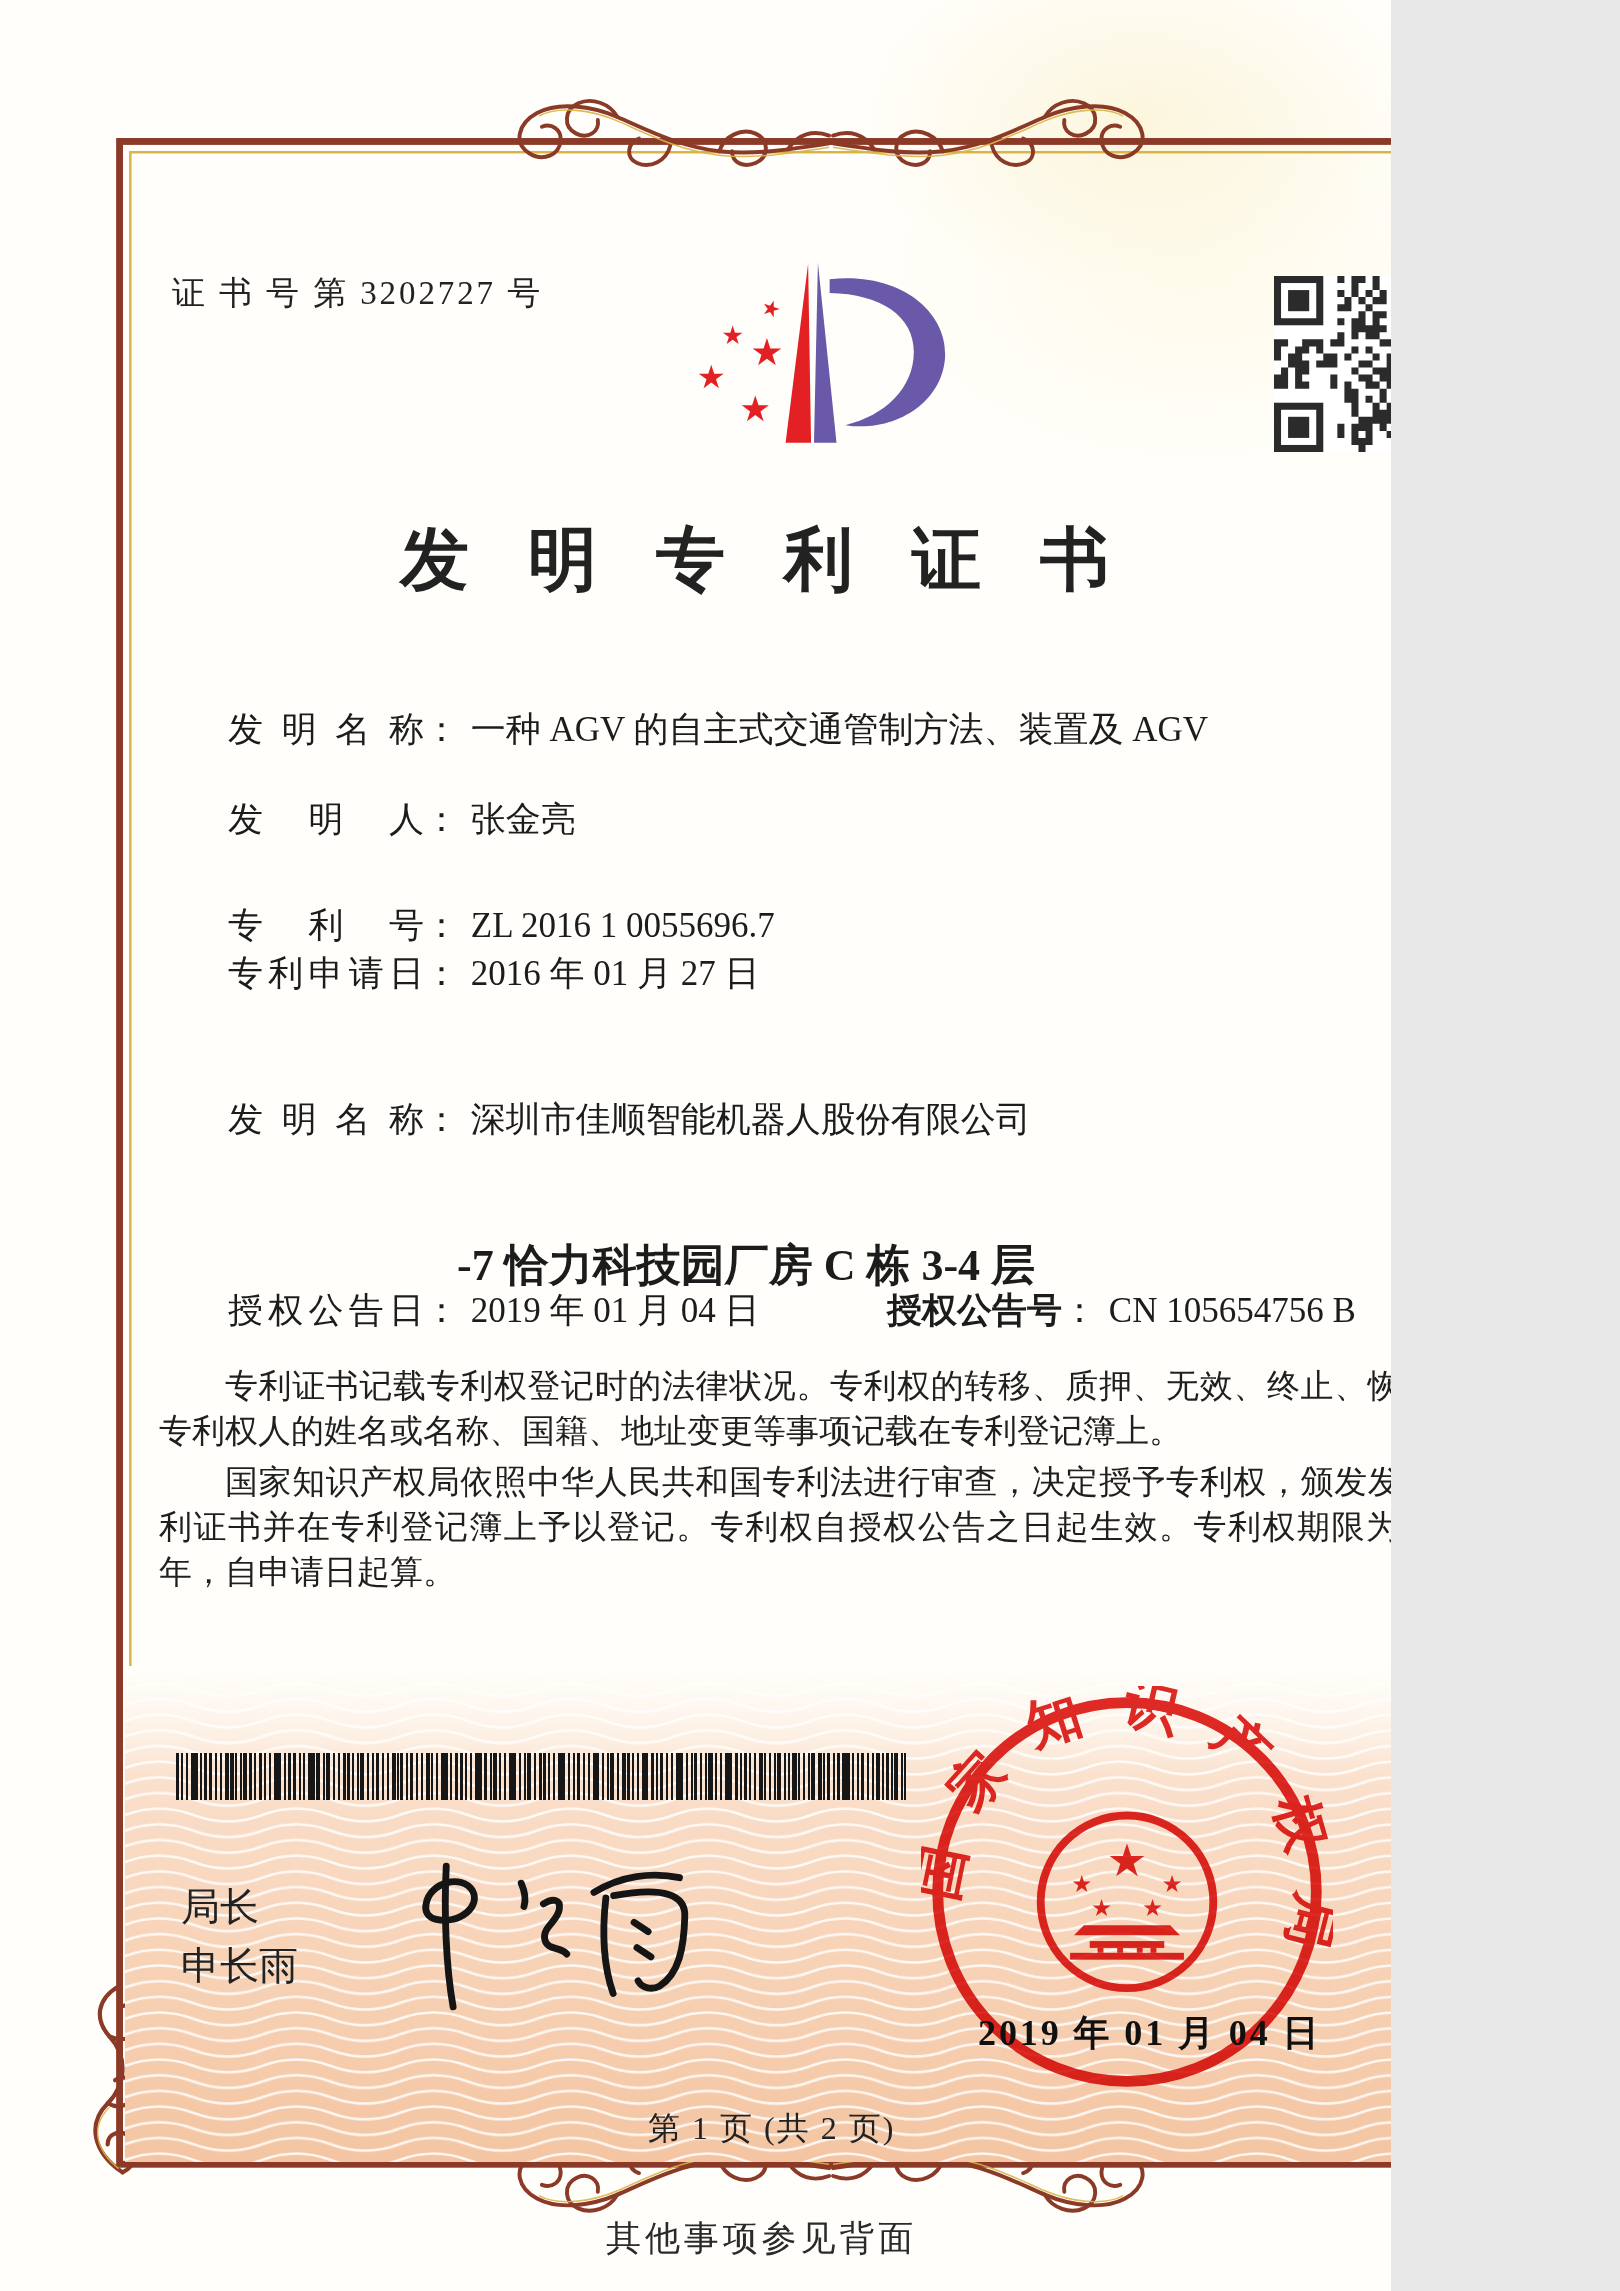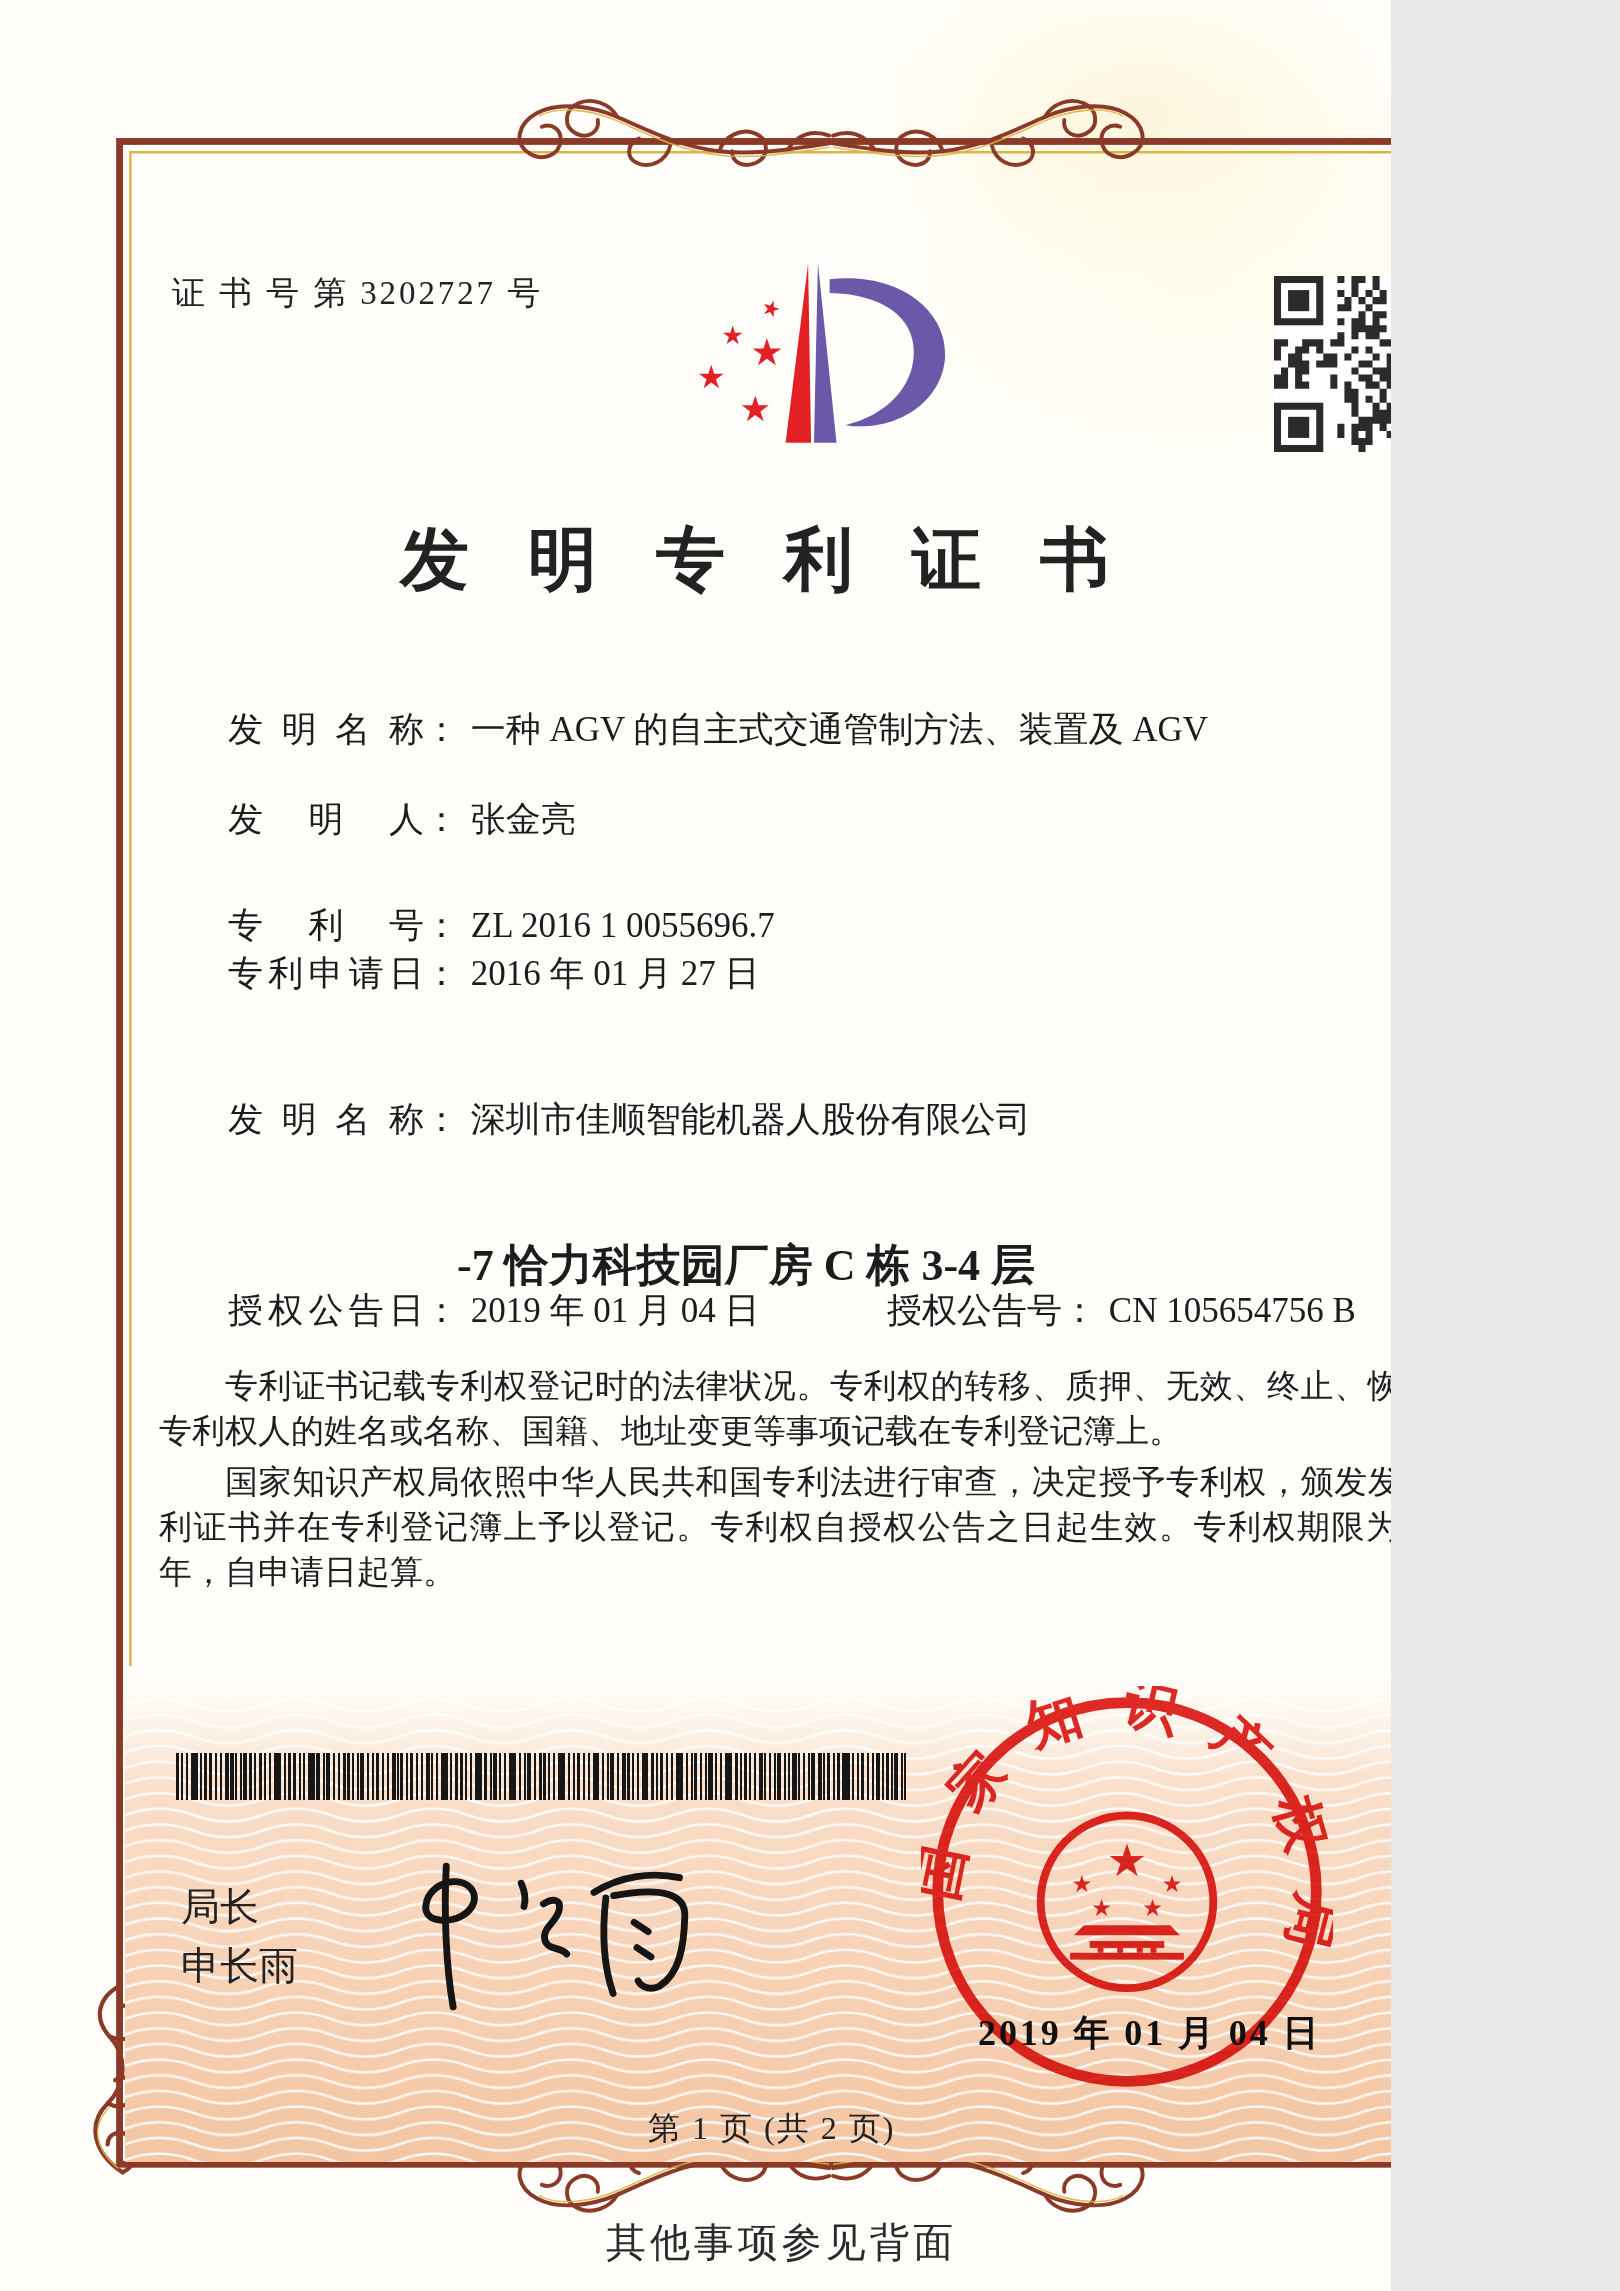--- a/index.html
+++ b/index.html
@@ -20,21 +20,21 @@
   .qr{left:1274px;top:276px;}
   
   .title{left:400px;top:514px;font-size:69px;font-weight:600;letter-spacing:59px;white-space:nowrap;color:#222;}
   
   .frow{left:228px;font-size:35px;white-space:nowrap;color:#1c1c1c;}
   .flabel{display:inline-block;width:196px;text-align:justify;text-align-last:justify;vertical-align:bottom;}
   .fcolon{display:inline-block;}
   .fvalue{margin-left:11.8px;}
   .addr2{left:457px;font-size:44px;color:#1c1c1c;white-space:nowrap;font-weight:bold;}
   .grant2{position:absolute;left:659px;top:0;white-space:nowrap;}
-  .grant2 .flabel{width:auto;text-align:left;text-align-last:auto;}
+  .grant2 .flabel{width:auto;text-align:left;text-align-last:auto;font-weight:bold;}
   
   .body-text{left:159px;top:1364px;width:1309px;font-size:33px;line-height:45px;text-align:justify;color:#1f1f1f;}
   .body-text p{margin:0;text-indent:2em;}
   .body-text p + p{margin-top:5.9px;}
   
   .band{left:125px;top:1666px;width:1369px;height:496px;
     background:linear-gradient(180deg,#fdf2e7 0%,#f9dcc6 30%,#f6cfb1 70%,#f3c5a2 100%);}
   .band-waves{position:absolute;left:0;top:0;}
   .band-fade{position:absolute;left:0;top:0;width:100%;height:108px;
     background:linear-gradient(180deg,#fffefa 0%,rgba(255,254,250,0) 100%);}
@@ -46,21 +46,21 @@
       repeating-linear-gradient(90deg,#161616 0 2px,transparent 2px 28px);}
   
   .signer-title{left:181px;top:1880px;font-size:39px;font-family:"Liberation Sans","DejaVu Sans",sans-serif;color:#222;}
   .signer-name{left:181px;top:1939px;font-size:39px;font-family:"Liberation Sans","DejaVu Sans",sans-serif;color:#222;}
   .signature{left:388px;top:1849px;}
   
   .seal{left:921px;top:1686px;mix-blend-mode:multiply;}
   .seal-date{left:978px;top:2009px;font-size:36px;font-weight:600;letter-spacing:2.9px;color:#101010;white-space:nowrap;}
   
   .page-no{left:648px;top:2107px;font-size:32px;letter-spacing:2px;color:#222;white-space:nowrap;}
-  .back-note{left:606px;top:2215px;font-size:40px;letter-spacing:3.9px;color:#2a2a2a;white-space:nowrap;}
+  .back-note{left:606px;top:2215px;font-size:35px;letter-spacing:3.9px;color:#2a2a2a;white-space:nowrap;}
 </style>
 </head>
 <body>
 
 <div class="page">
 
   <svg class="deco" width="1620" height="2292" aria-hidden="true" viewBox="0 0 1653 2338">
     <defs>
       <g id="flo">
         <g fill="none" stroke="#8b3a28" stroke-width="4" stroke-linecap="round">

